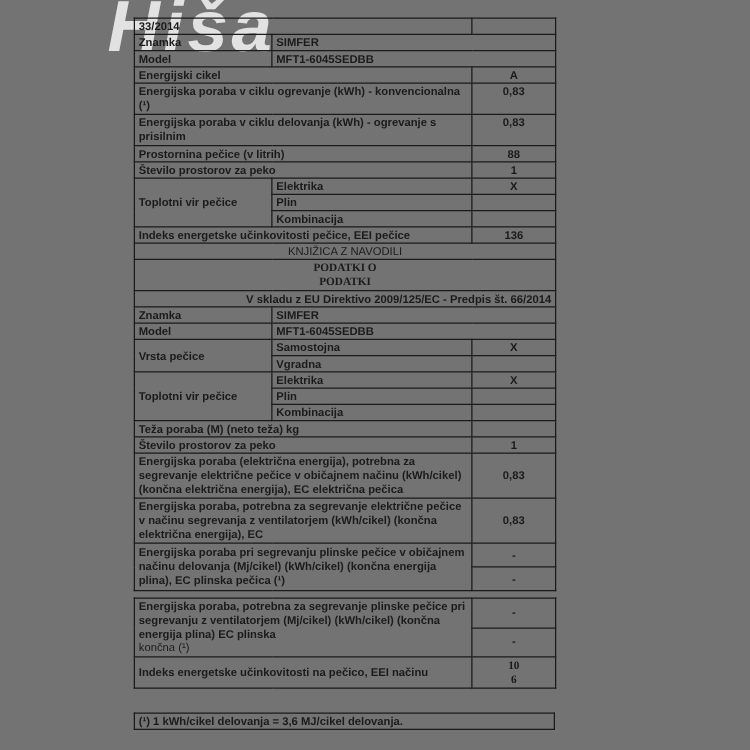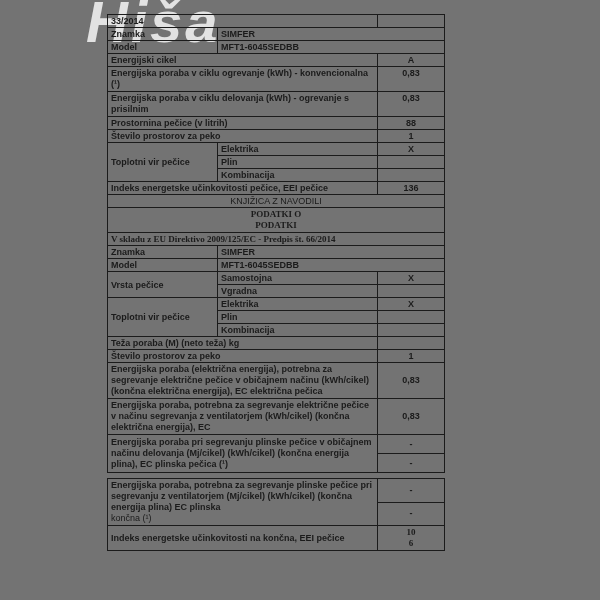--- a/index.html
+++ b/index.html
@@ -18,21 +18,21 @@
   col.c1 { width:110px; } col.c2 { width:160px; } col.c3 { width:67px; }
   td {
     border:1.5px solid #1b1b1b; font-size:9px; font-weight:bold;
     padding:1px 3px; line-height:11px; vertical-align:middle; overflow:hidden;
     background:transparent;
   }
   tr.s td { height:10px; line-height:12px; padding-top:0; padding-bottom:0; }
   td.val { text-align:center; padding-left:1px; padding-right:1px; }
   td.valtop { vertical-align:top; }
   td.center { text-align:center;margin-top:37px; }
-  td.right { text-align:left; white-space:nowrap;font-family:Liberation Serif, serif; }
+  td.right { text-align:right; white-space:nowrap; }
   td.regular { font-weight:normal; }
   .tail { font-weight:normal; display:block; }
   .m2 td { height:22px; }
   .dash td { height:16px; }
   .gap5 { margin-bottom:19px; }
   .two-line div { line-height:11px;font-family:Liberation Serif, serif; }
 </style>
 </head>
 <body>
 
@@ -179,24 +179,31 @@
         <td colspan="2" rowspan="2">
           <span>Energijska poraba, potrebna za segrevanje plinske pečice pri segrevanju z ventilatorjem (Mj/cikel) (kWh/cikel) (končna energija plina) EC plinska</span>
           <span class="tail">končna (¹)</span>
         </td>
         <td class="val">-</td>
       </tr>
       <tr class="dash">
         <td class="val">-</td>
       </tr>
       <tr>
-        <td colspan="2">Indeks energetske učinkovitosti na končna, EEI pečice</td>
+        <td colspan="2">Indeks energetske učinkovitosti na pečico, EEI načinu</td>
         <td class="val two-line">
           <div>10</div>
           <div>6</div>
         </td>
       </tr>
     </tbody>
       </table>
 
+    <table style="margin-top:3px;">
+      <tbody>
+          <tr class="s">
+        <td>(¹) 1 kWh/cikel delovanja = 3,6 MJ/cikel delovanja.</td>
+      </tr>
+    </tbody>
+      </table>
 
   </div>
 </div>
 
 </body></html>

